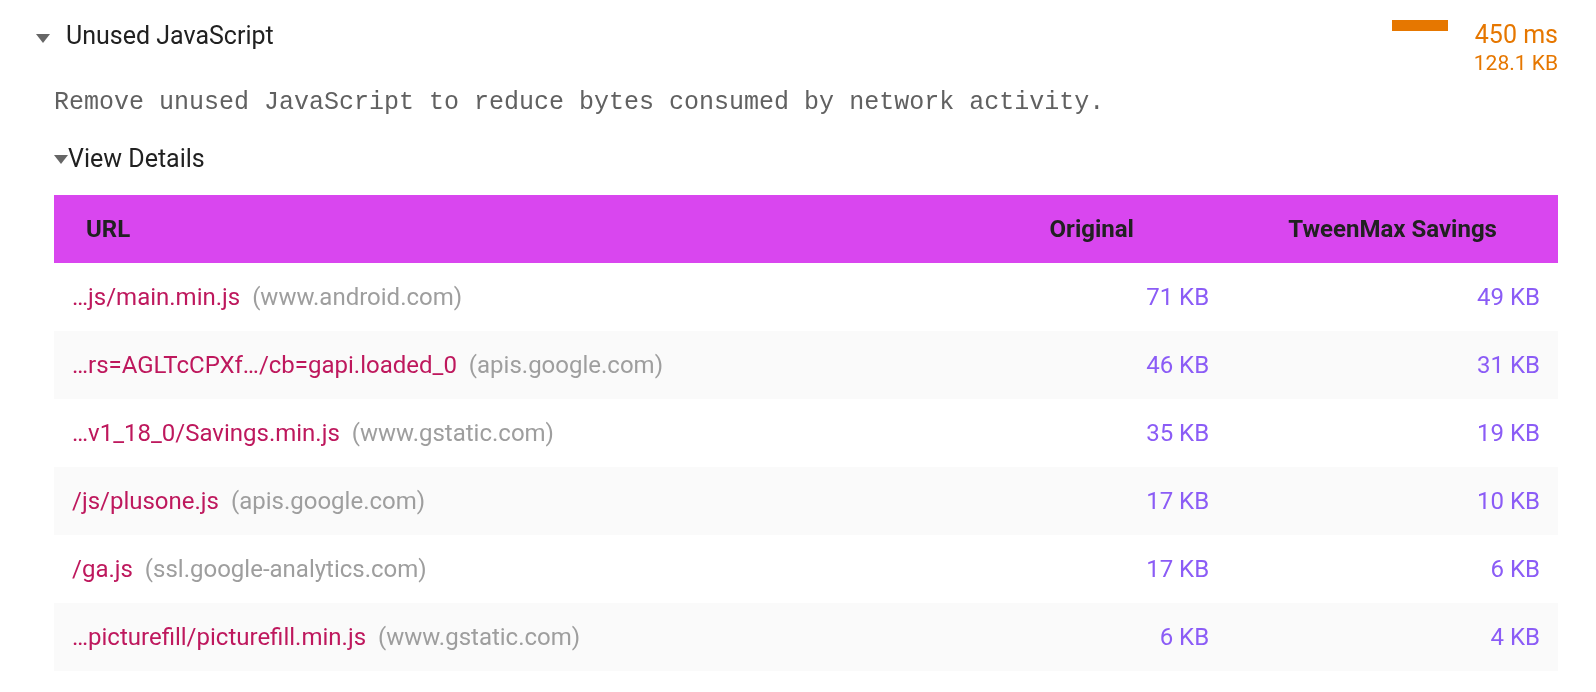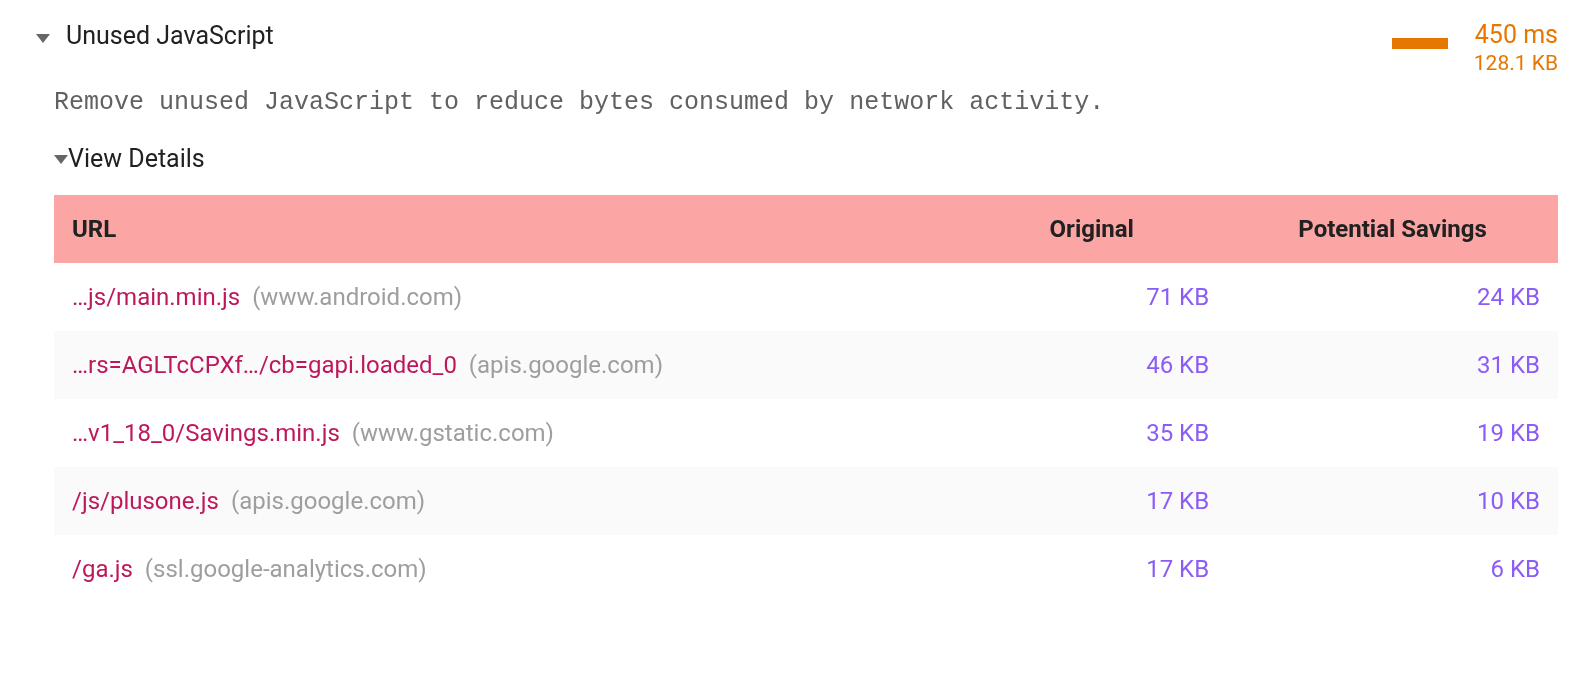--- a/index.html
+++ b/index.html
@@ -36,21 +36,21 @@
   }
   .audit-metrics {
     flex: 0 0 auto;
     text-align: right;
     display: flex;
     flex-direction: column;
     align-items: flex-end;
   }
   .metric-row {
     display: flex;
-    align-items: flex-end;
+    align-items: flex-start;
     gap: 27px;
   }
   .metric-bar {
     width: 56px;
     height: 11px;
     background: #e67700;
   }
   .metric-time {
     font-size: 25px;
     font-weight: 400;
@@ -89,25 +89,25 @@
   }
   .table-wrap {
     margin-top: 22px;
   }
   table {
     width: 100%;
     border-collapse: collapse;
     font-size: 24px;
   }
   thead th {
-    background: #fca5a5;
+    background: #d946ef;
     font-weight: 700;
     color: #212121;
     text-align: left;
-    padding: 20px 18px;
+    padding: 20px 32px;
   }
   thead th.num { text-align: center; }
   tbody td {
     padding: 20px 18px;
     color: #424242;
     font-weight: 400;
     border: none;
   }
   tbody tr:nth-child(even) { background: #fafafa; }
   tbody tr:nth-child(odd) { background: #ffffff; }
@@ -147,28 +147,28 @@
     <table>
       <colgroup>
         <col class="col-url">
           <col class="col-orig">
           <col class="col-sav">
       </colgroup>
       <thead>
         <tr>
           <th>URL</th>
           <th class="num">Original</th>
-          <th class="num">Potential Savings</th>
+          <th class="num">TweenMax Savings</th>
         </tr>
       </thead>
       <tbody id="rows">
           <tr>
             <td><span class="url-path">…js/main.min.js</span>  <span class="url-host">(www.android.com)</span></td>
             <td class="num">71 KB</td>
-            <td class="num">24 KB</td>
+            <td class="num">49 KB</td>
           </tr>
           <tr>
             <td><span class="url-path">…rs=AGLTcCPXf…/cb=gapi.loaded_0</span>  <span class="url-host">(apis.google.com)</span></td>
             <td class="num">46 KB</td>
             <td class="num">31 KB</td>
           </tr>
           <tr>
             <td><span class="url-path">…v1_18_0/Savings.min.js</span>  <span class="url-host">(www.gstatic.com)</span></td>
             <td class="num">35 KB</td>
             <td class="num">19 KB</td>
@@ -176,16 +176,21 @@
           <tr>
             <td><span class="url-path">/js/plusone.js</span>  <span class="url-host">(apis.google.com)</span></td>
             <td class="num">17 KB</td>
             <td class="num">10 KB</td>
           </tr>
           <tr>
             <td><span class="url-path">/ga.js</span>  <span class="url-host">(ssl.google-analytics.com)</span></td>
             <td class="num">17 KB</td>
             <td class="num">6 KB</td>
           </tr>
+          <tr>
+            <td><span class="url-path">…picturefill/picturefill.min.js</span>  <span class="url-host">(www.gstatic.com)</span></td>
+            <td class="num">6 KB</td>
+            <td class="num">4 KB</td>
+          </tr>
         </tbody>
     </table>
   </div>
 </div>
 
 </body></html>

